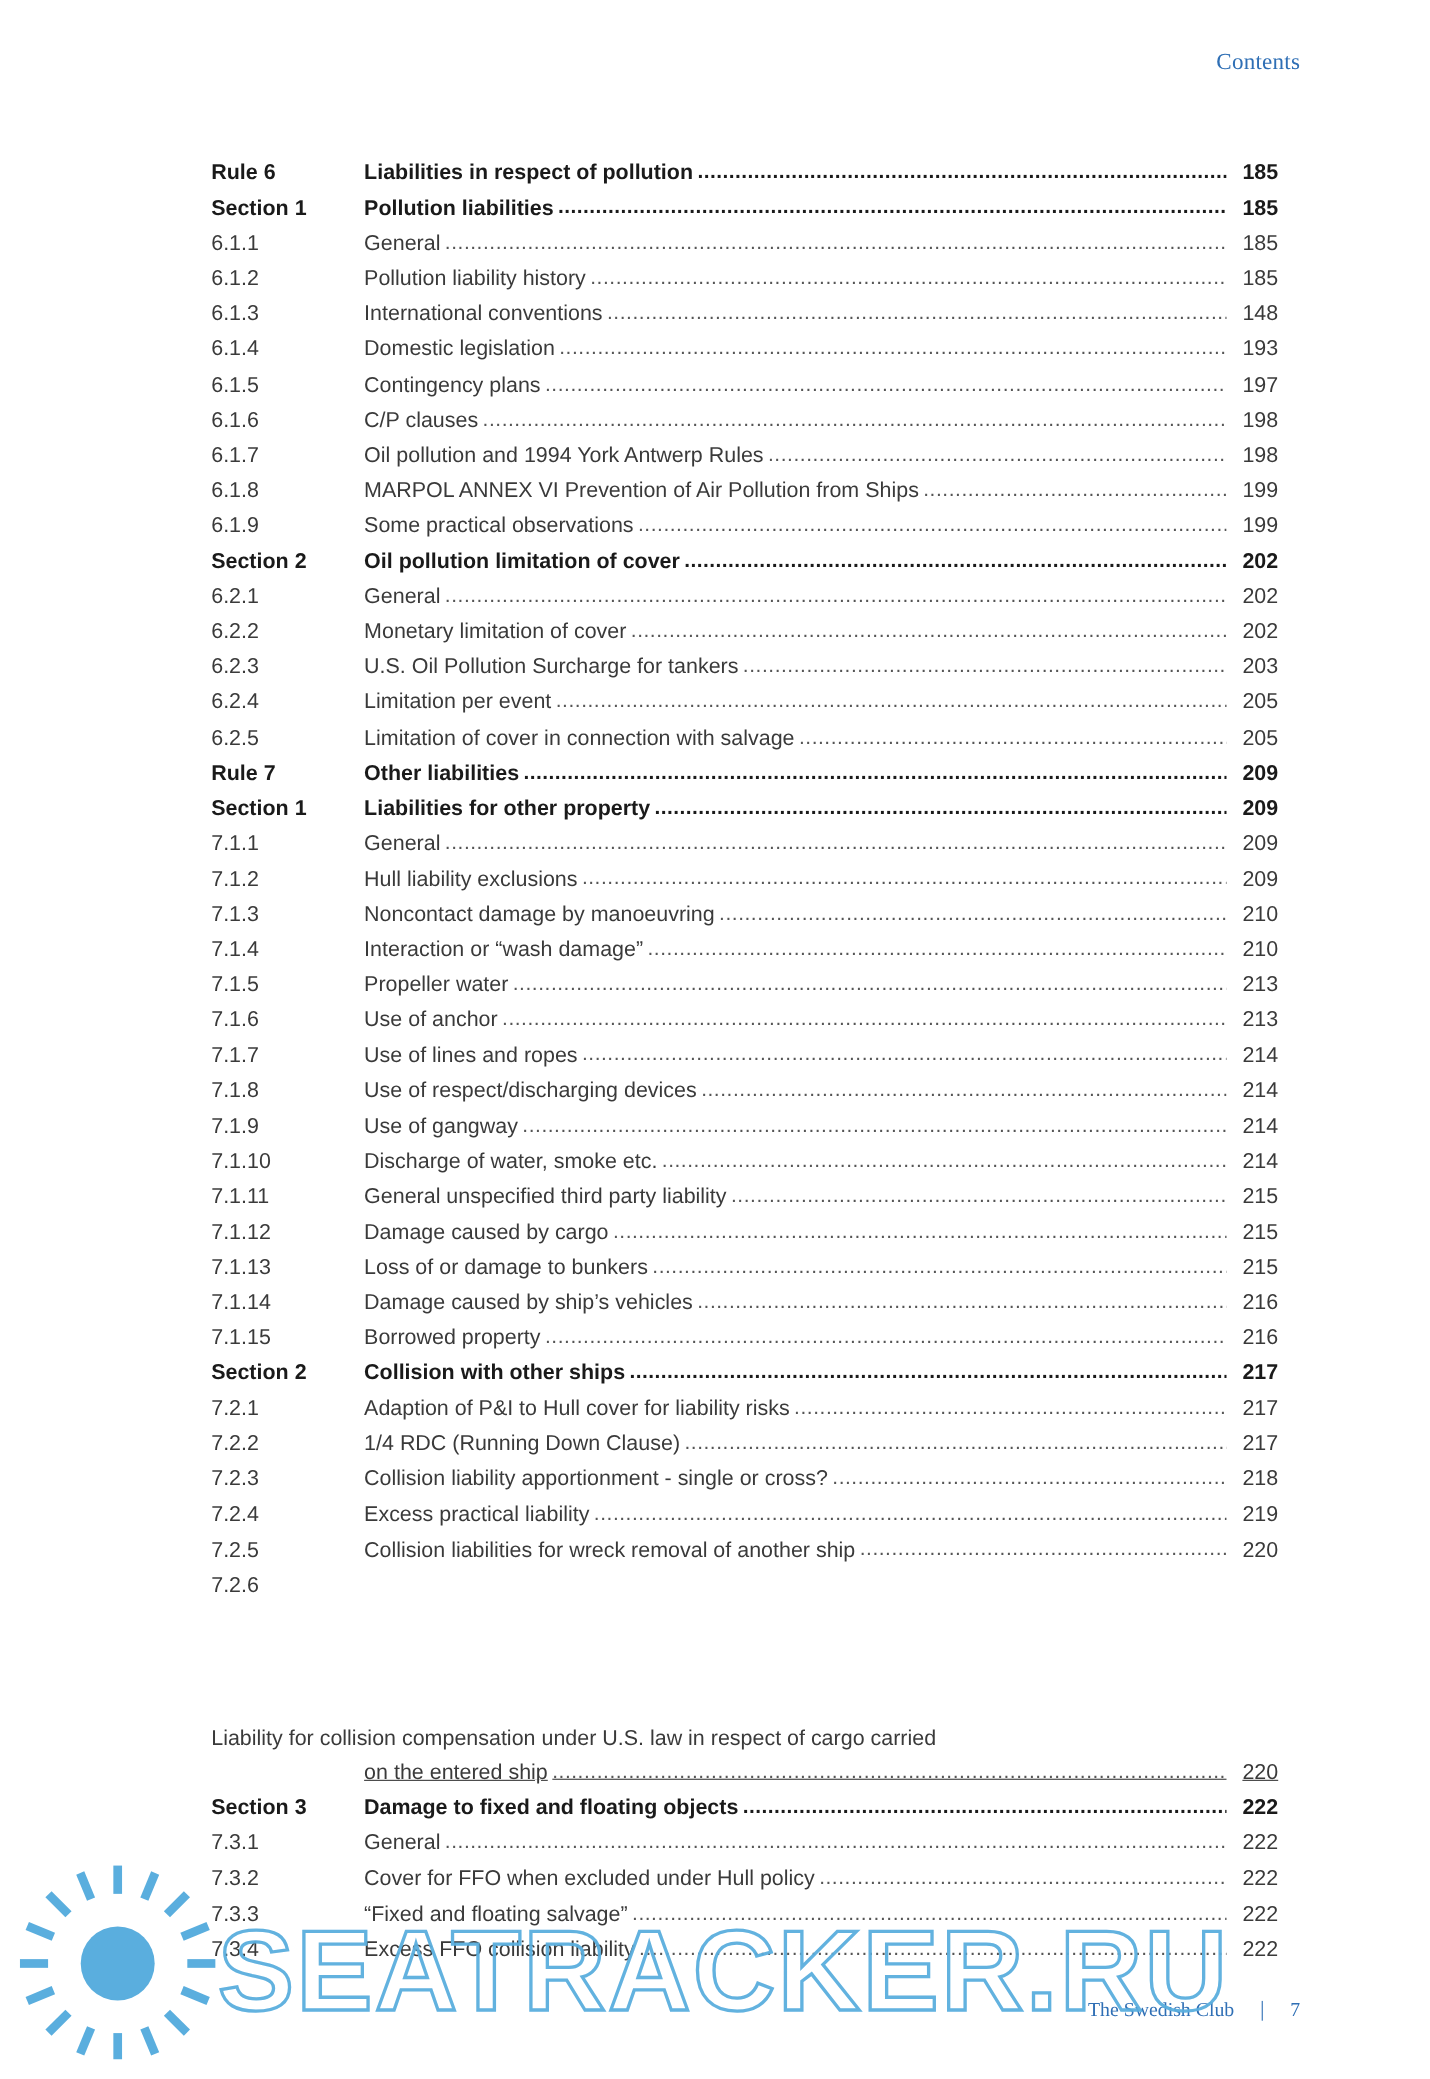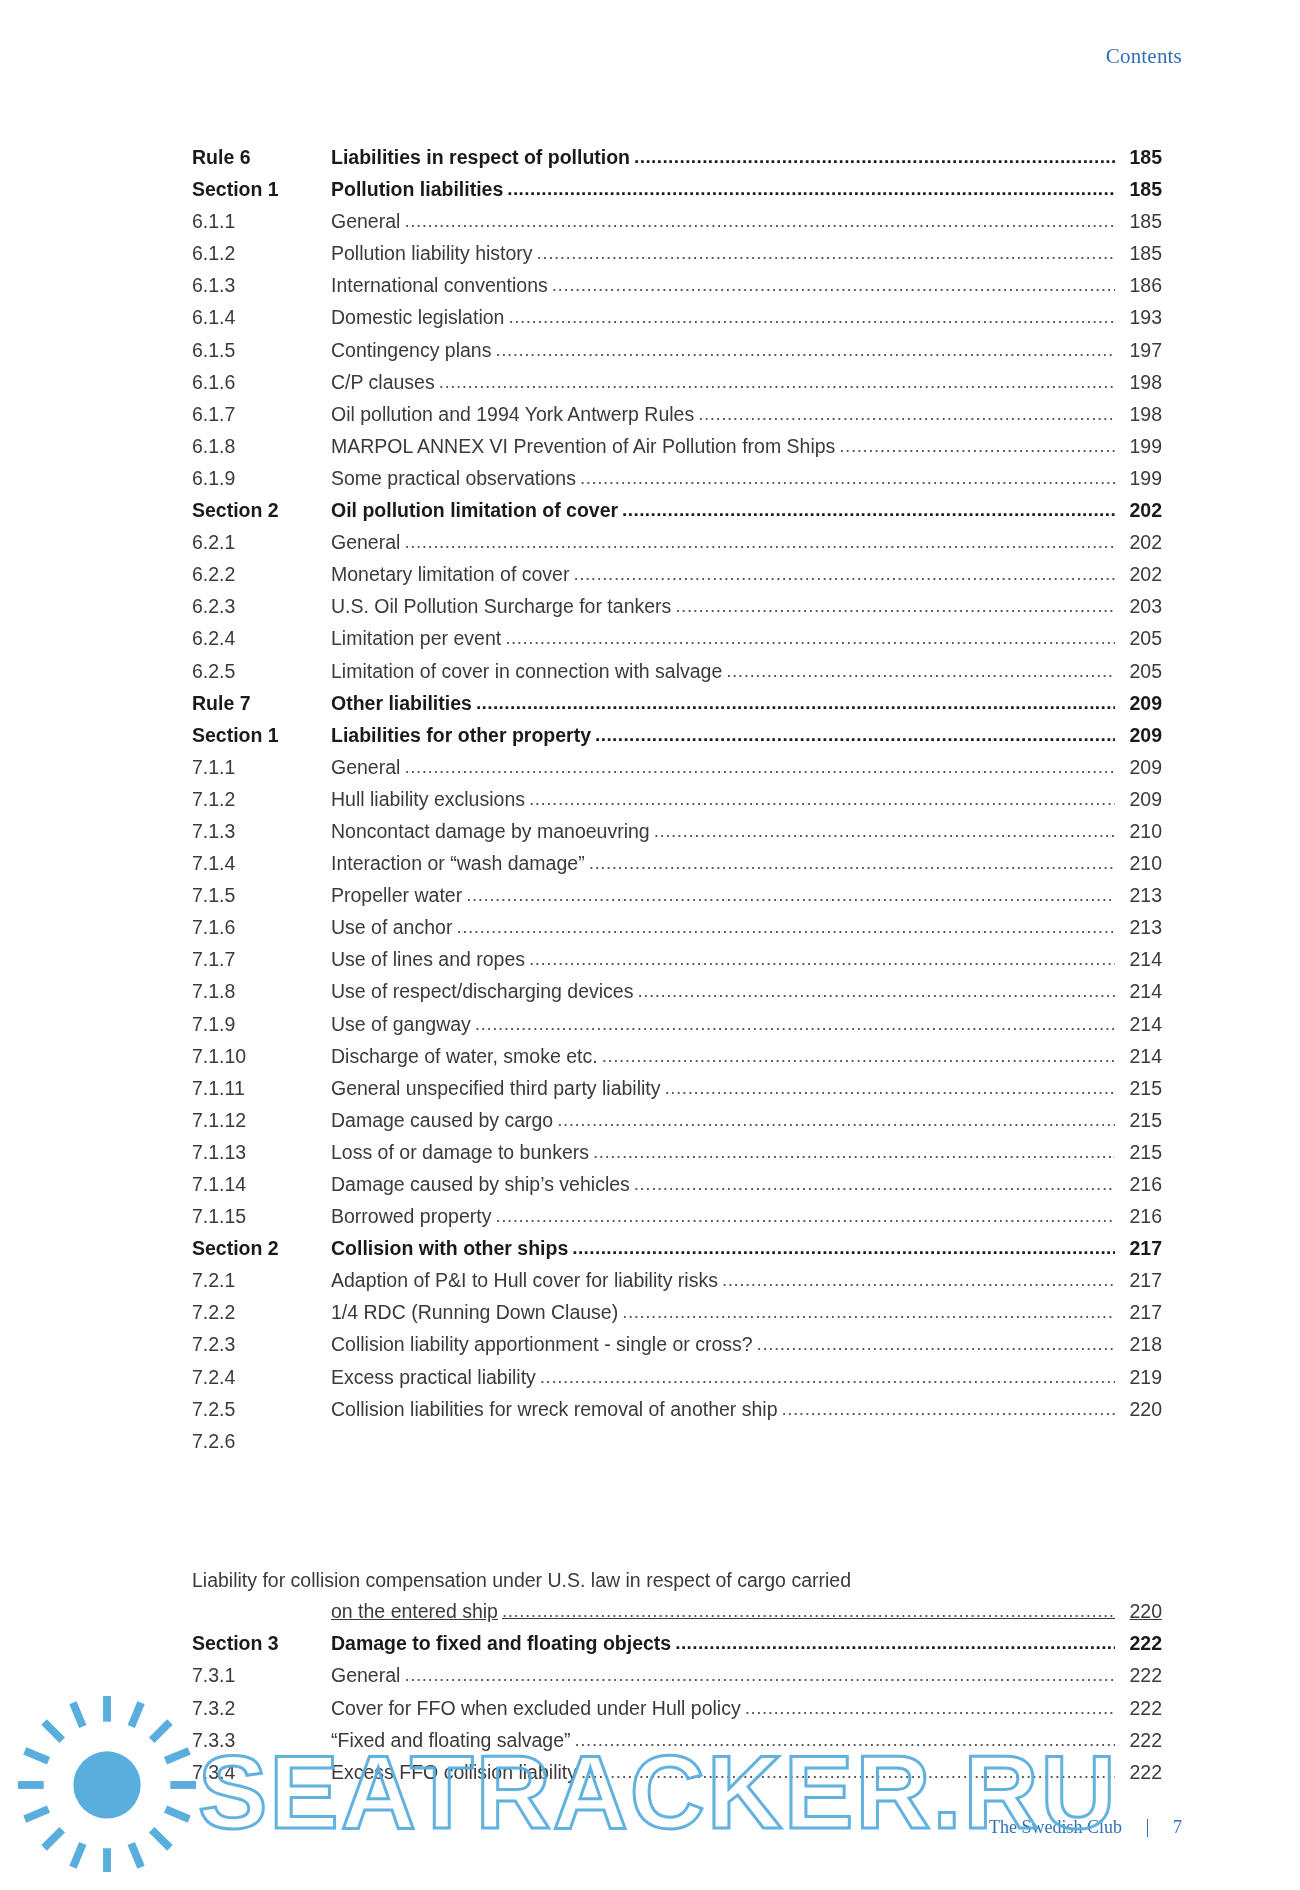--- a/index.html
+++ b/index.html
@@ -175,21 +175,21 @@
       <div class="row">
         <span class="num">6.1.2</span>
         <span class="title">Pollution liability history</span>
         <span class="dots">................................................................................................................................................................................................................................................................................................................................................................................................................</span>
         <span class="pg">185</span>
       </div>
       <div class="row">
         <span class="num">6.1.3</span>
         <span class="title">International conventions</span>
         <span class="dots">................................................................................................................................................................................................................................................................................................................................................................................................................</span>
-        <span class="pg">186</span>
+        <span class="pg">148</span>
       </div>
       <div class="row">
         <span class="num">6.1.4</span>
         <span class="title">Domestic legislation</span>
         <span class="dots">................................................................................................................................................................................................................................................................................................................................................................................................................</span>
         <span class="pg">193</span>
       </div>
       <div class="row">
         <span class="num">6.1.5</span>
         <span class="title">Contingency plans</span>

